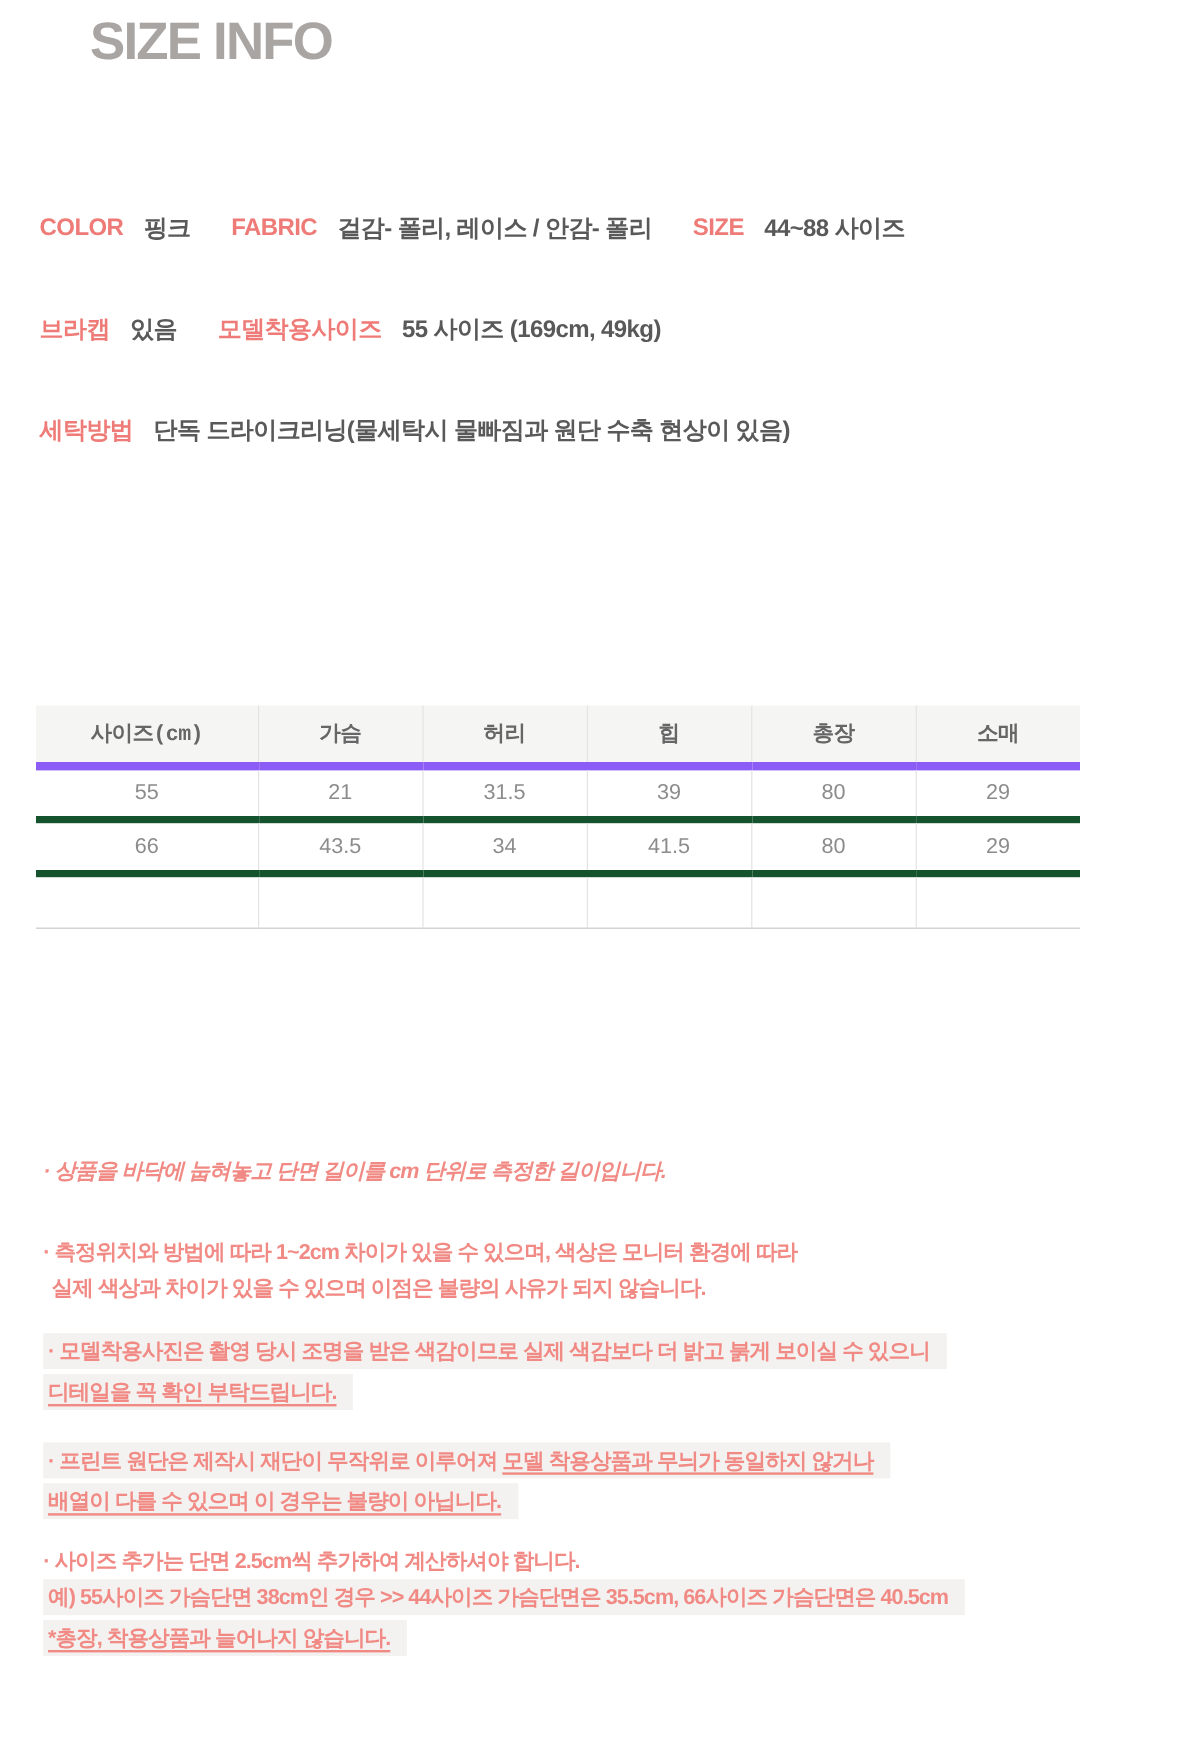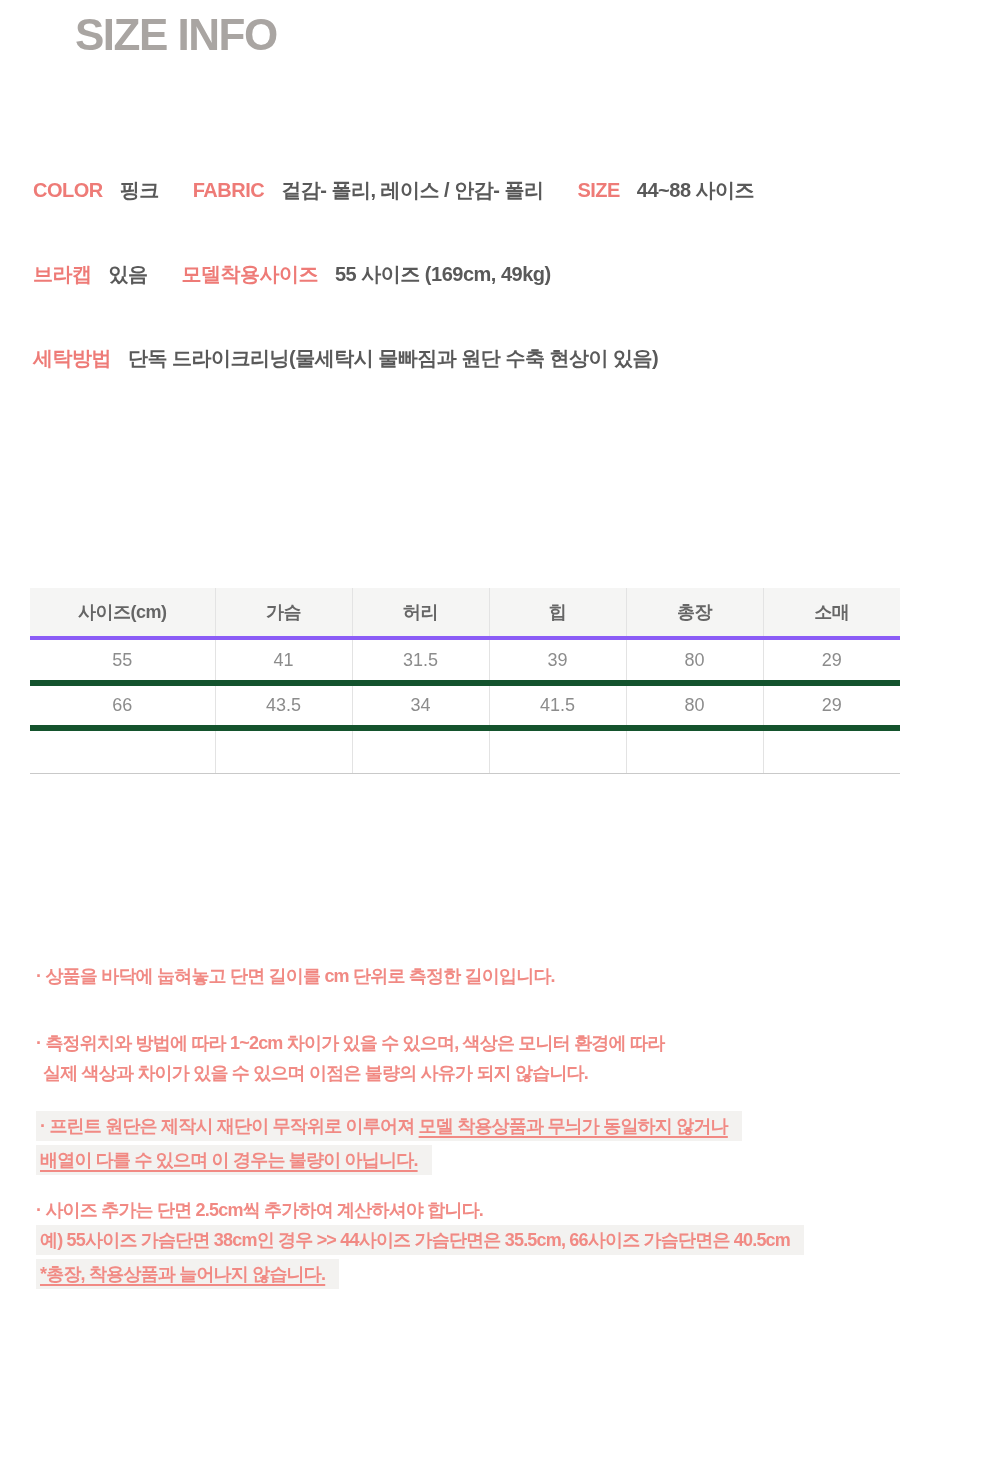--- a/index.html
+++ b/index.html
@@ -23,34 +23,34 @@
   .info-label { font-size: 20px; font-weight: 700; color: #ee7b77; letter-spacing: -0.5px; }
   .info-value { font-size: 20px; font-weight: 700; color: #595959; margin-left: 17px; letter-spacing: -0.5px; }
 
   .size-table {
     position: absolute; left: 30px; top: 588px; width: 870px;
     border-collapse: collapse; table-layout: fixed;
   }
   .size-table th {
     background: #f5f5f4; height: 50px; font-size: 18px; font-weight: 700;
     color: #666666; text-align: center; vertical-align: middle;
-    border-bottom: 4px solid #8b5cf6; letter-spacing: -0.5px;
+    border-bottom: 7px solid #8b5cf6; letter-spacing: -0.5px; font-family: Liberation Mono, monospace;
   }
   .size-table td {
     height: 45px; font-size: 18px; font-weight: 400; color: #8c8c8c;
     text-align: center; vertical-align: middle;
     border-bottom: 6px solid #14532d;
   }
   .size-table th + th, .size-table td + td { border-left: 1px solid #e3e3e3; }
   .size-table tr.last td { border-bottom: 1px solid #c9c9c9; }
 
   .notes { position: absolute; left: 36px; top: 961px; width: 940px; }
   .note { color: #f18a84; font-size: 18px; font-weight: 700; letter-spacing: -0.8px; }
   .note-line { line-height: 30px; }
-  .g1 { margin-bottom: 37px; }
+  .g1 { margin-bottom: 37px; font-style: italic; }
   .g2 { margin-bottom: 23px; }
   .g3 { margin-bottom: 27px; }
   .g4 { margin-bottom: 20px; }
   .cont { padding-left: 7px; }
   .hl {
     background: #f3f2f0; width: fit-content;
     padding: 2px 14px 2px 4px; margin-bottom: 4px; line-height: 26px;
   }
   .ul { text-decoration: underline; text-underline-offset: 4px; text-decoration-thickness: 1.5px; }
 </style>
@@ -107,21 +107,21 @@
       <th>가슴</th>
       <th>허리</th>
       <th>힙</th>
       <th>총장</th>
       <th>소매</th>
     </tr>
   </thead>
   <tbody>
     <tr>
       <td>55</td>
-      <td>41</td>
+      <td>21</td>
       <td>31.5</td>
       <td>39</td>
       <td>80</td>
       <td>29</td>
     </tr>
     <tr>
       <td>66</td>
       <td>43.5</td>
       <td>34</td>
       <td>41.5</td>
@@ -140,20 +140,24 @@
 </table>
 
 <div class="notes">
   <div class="note g1">
     <div class="note-line">· 상품을 바닥에 눕혀놓고 단면 길이를 cm 단위로 측정한 길이입니다.</div>
   </div>
   <div class="note g2">
     <div class="note-line">· 측정위치와 방법에 따라 1~2cm 차이가 있을 수 있으며, 색상은 모니터 환경에 따라</div>
     <div class="note-line cont">실제 색상과 차이가 있을 수 있으며 이점은 불량의 사유가 되지 않습니다.</div>
   </div>
+  <div class="note g3">
+    <div class="note-line hl">· 모델착용사진은 촬영 당시 조명을 받은 색감이므로 실제 색감보다 더 밝고 붉게 보이실 수 있으니</div>
+    <div class="note-line hl ul cont">디테일을 꼭 확인 부탁드립니다.</div>
+  </div>
   <div class="note g4">
     <div class="note-line hl"><span>· 프린트 원단은 제작시 재단이 무작위로 이루어져 </span><span class="ul">모델 착용상품과 무늬가 동일하지 않거나</span></div>
     <div class="note-line hl ul cont">배열이 다를 수 있으며 이 경우는 불량이 아닙니다.</div>
   </div>
   <div class="note g5">
     <div class="note-line">· 사이즈 추가는 단면 2.5cm씩 추가하여 계산하셔야 합니다.</div>
     <div class="note-line hl cont">예) 55사이즈 가슴단면 38cm인 경우  &gt;&gt; 44사이즈 가슴단면은 35.5cm, 66사이즈 가슴단면은 40.5cm</div>
     <div class="note-line hl ul cont">*총장, 착용상품과 늘어나지 않습니다.</div>
   </div>
 </div>

